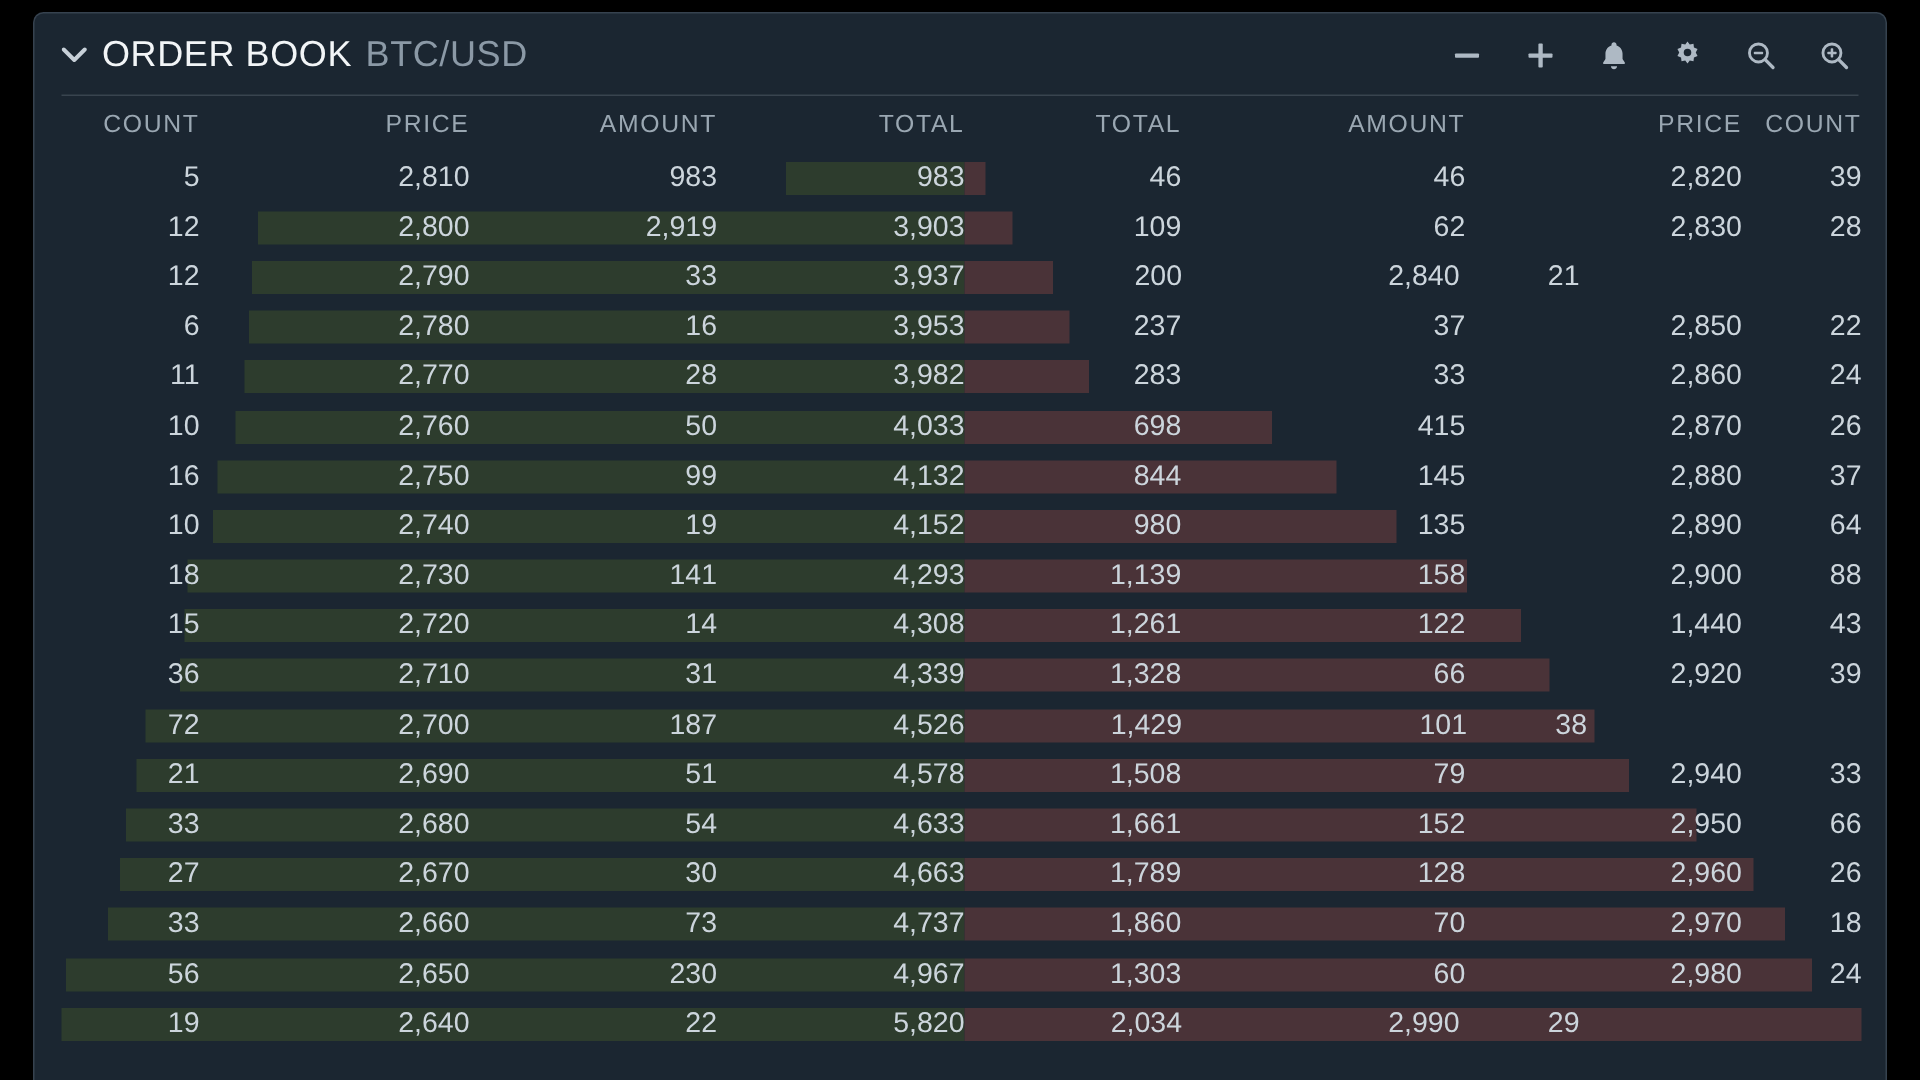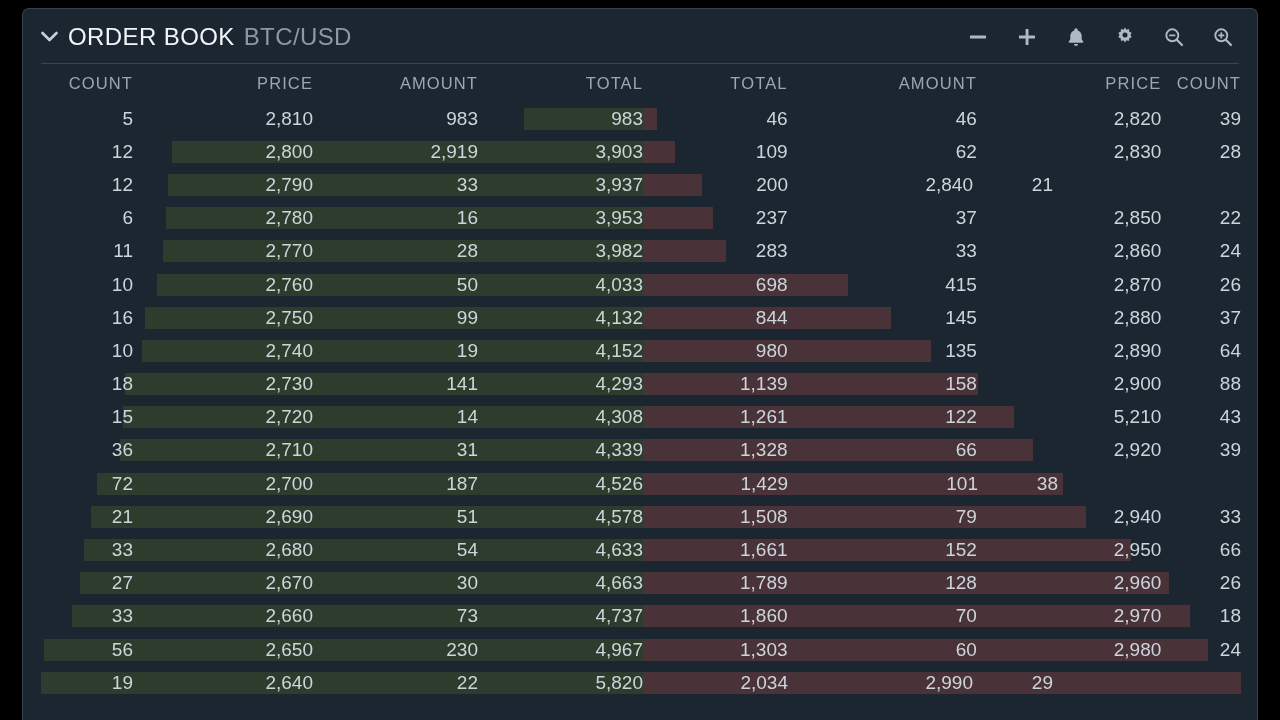--- a/index.html
+++ b/index.html
@@ -401,21 +401,21 @@
             <div class="depth-bid" style="width: 519.7px; background: rgb(45, 60, 45);"></div>
             <div class="cell c-bid-count">15</div>
             <div class="cell c-bid-price">2,720</div>
             <div class="cell c-bid-amount">14</div>
             <div class="cell c-bid-total">4,308</div>
           </div>
           <div class="half-ask">
             <div class="depth-ask" style="width: 370.7px; background: rgb(74, 51, 56);"></div>
             <div class="cell c-ask-total">1,261</div>
             <div class="cell c-ask-amount">122</div>
-            <div class="cell c-ask-price">5,210</div>
+            <div class="cell c-ask-price">1,440</div>
             <div class="cell c-ask-count">43</div>
           </div>
         </div>
         <div class="book-row">
           <div class="half-bid">
             <div class="depth-bid" style="width: 523.5px; background: rgb(45, 60, 45);"></div>
             <div class="cell c-bid-count">36</div>
             <div class="cell c-bid-price">2,710</div>
             <div class="cell c-bid-amount">31</div>
             <div class="cell c-bid-total">4,339</div>

